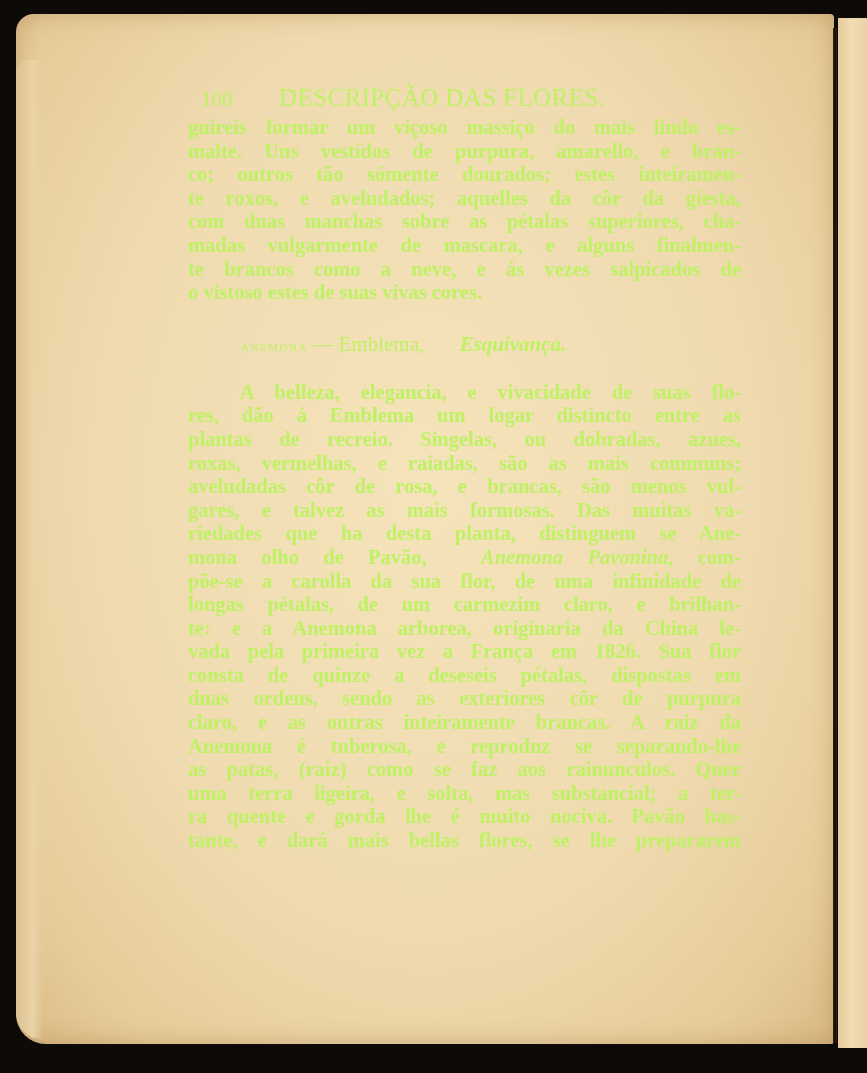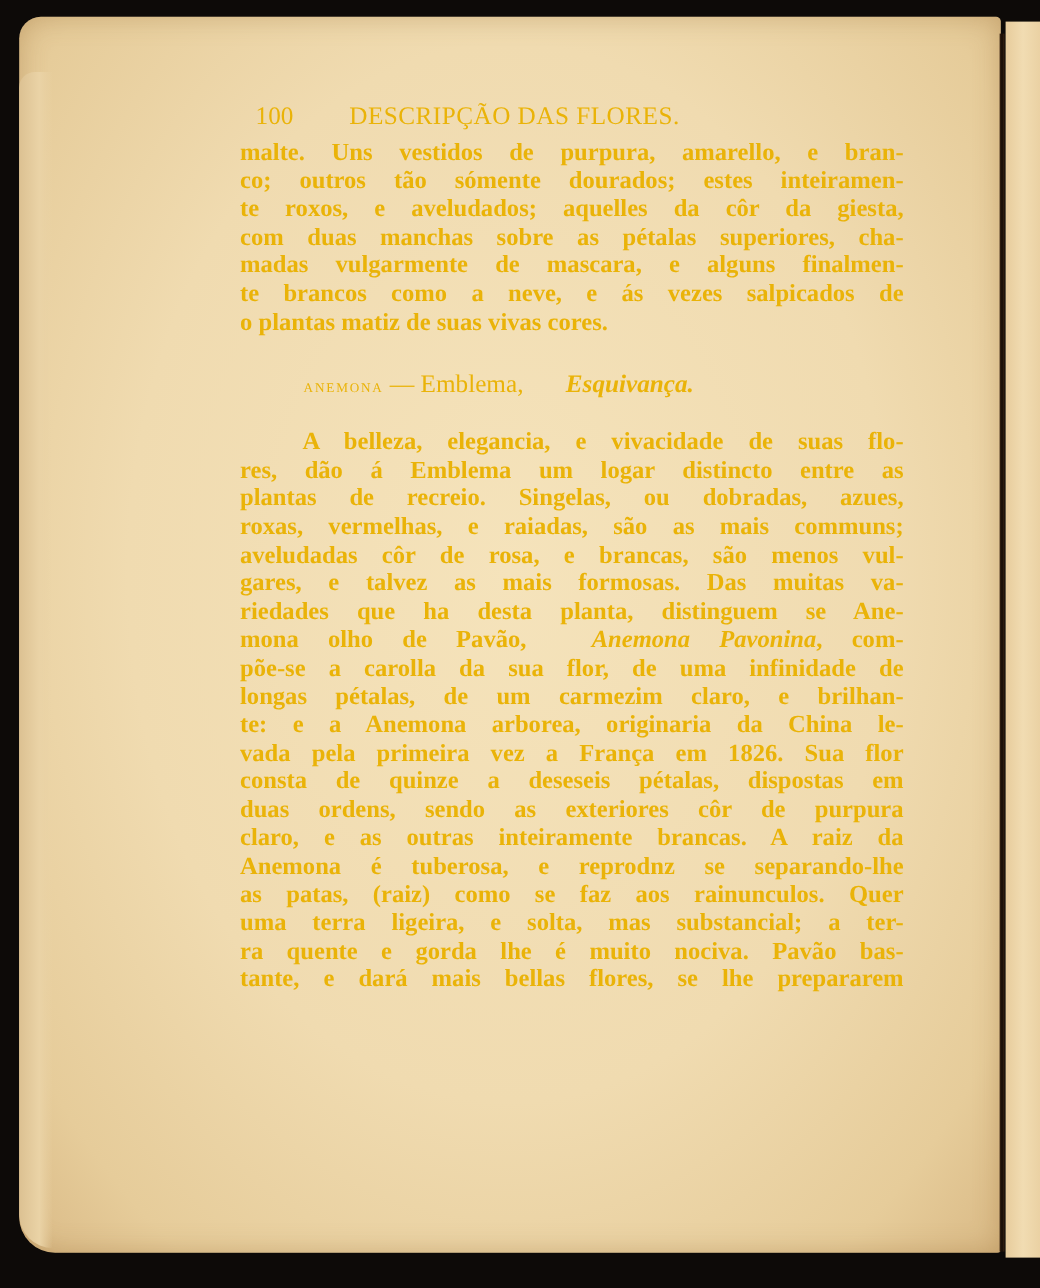--- a/index.html
+++ b/index.html
@@ -20,30 +20,30 @@
   }
   .next-page {
     position:absolute; left:838px; top:18px; width:29px; height:1030px;
     background: linear-gradient(90deg, #e7cc9c 0%, #f1dcb2 50%, #ead1a3 100%);
   }
   .gutter {
     position:absolute; left:833px; top:28px; width:4px; height:1015px;
     background: linear-gradient(90deg, #3a2412, #150b05, #3a2412);
   }
   .text-block {
-    position:absolute; left:200px; top:84px; width:553px;
+    position:absolute; left:188px; top:84px; width:553px;
     font-family: "DejaVu Serif", serif;
-    color:#eab308;
+    color:#bef264;
   }
   .running-head {
     display:flex; align-items:baseline; height:32px;
     font-family: "Liberation Serif", serif;
   }
   .folio { font-size:21px; margin-left:13px; width:78px; }
-  .head-title { font-size:21px; letter-spacing:0.4px; }
+  .head-title { font-size:25px; letter-spacing:0.4px; }
   .line {
     font-family: "Liberation Serif", serif;
     font-weight:bold;
     font-size:20.5px;
     line-height:23.6px;
     height:23.6px;
     white-space:nowrap;
     text-align:justify;
     text-align-last:justify;
   }
@@ -69,27 +69,28 @@
 <div class="page-left-edge"></div>
 <div class="gutter"></div>
 
 <div class="text-block">
   <div class="running-head">
     <span class="folio">100</span>
     <span class="head-title">DESCRIPÇÃO DAS FLORES.</span>
   </div>
 
   <div>
+    <div class="line">guireis formar um viçoso massiço do mais lindo es-</div>
     <div class="line">malte. Uns vestidos de purpura, amarello, e bran-</div>
     <div class="line">co; outros tão sómente dourados; estes inteiramen-</div>
     <div class="line">te roxos, e aveludados; aquelles da côr da giesta,</div>
     <div class="line">com duas manchas sobre as pétalas superiores, cha-</div>
     <div class="line">madas vulgarmente de mascara, e alguns finalmen-</div>
     <div class="line">te brancos como a neve, e ás vezes salpicados de</div>
-    <div class="line last">o plantas matiz de suas vivas cores.</div>
+    <div class="line last">o vistoso estes de suas vivas cores.</div>
   </div>
 
   <div class="gap"></div>
 
   <div class="section-heading">
     <span class="sc">Anemona</span><span> — </span><span class="emb">Emblema, </span><span class="emb ital">Esquivança.</span>
   </div>
 
   <div class="spacer-after-heading"></div>
 

